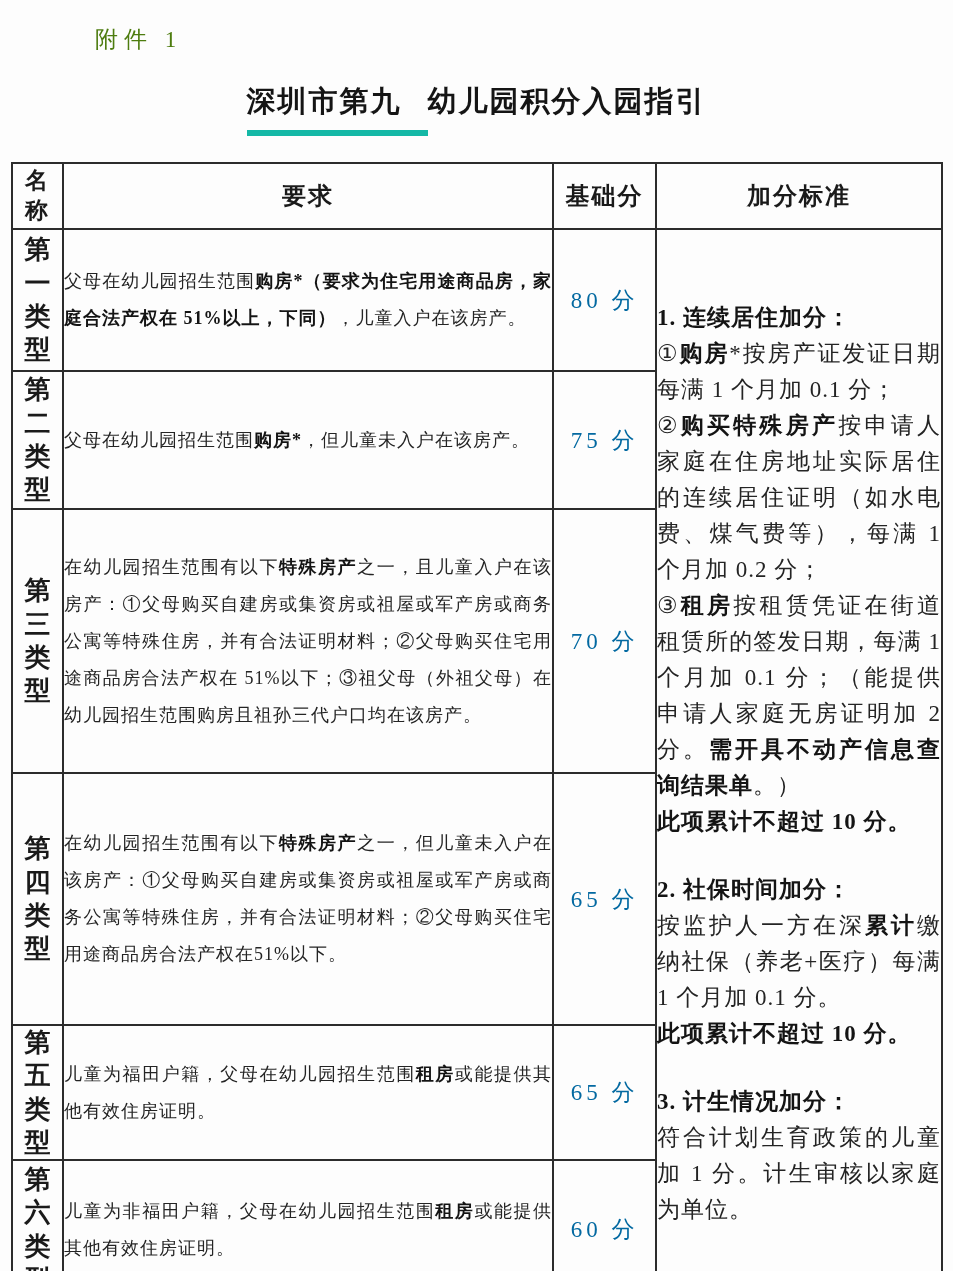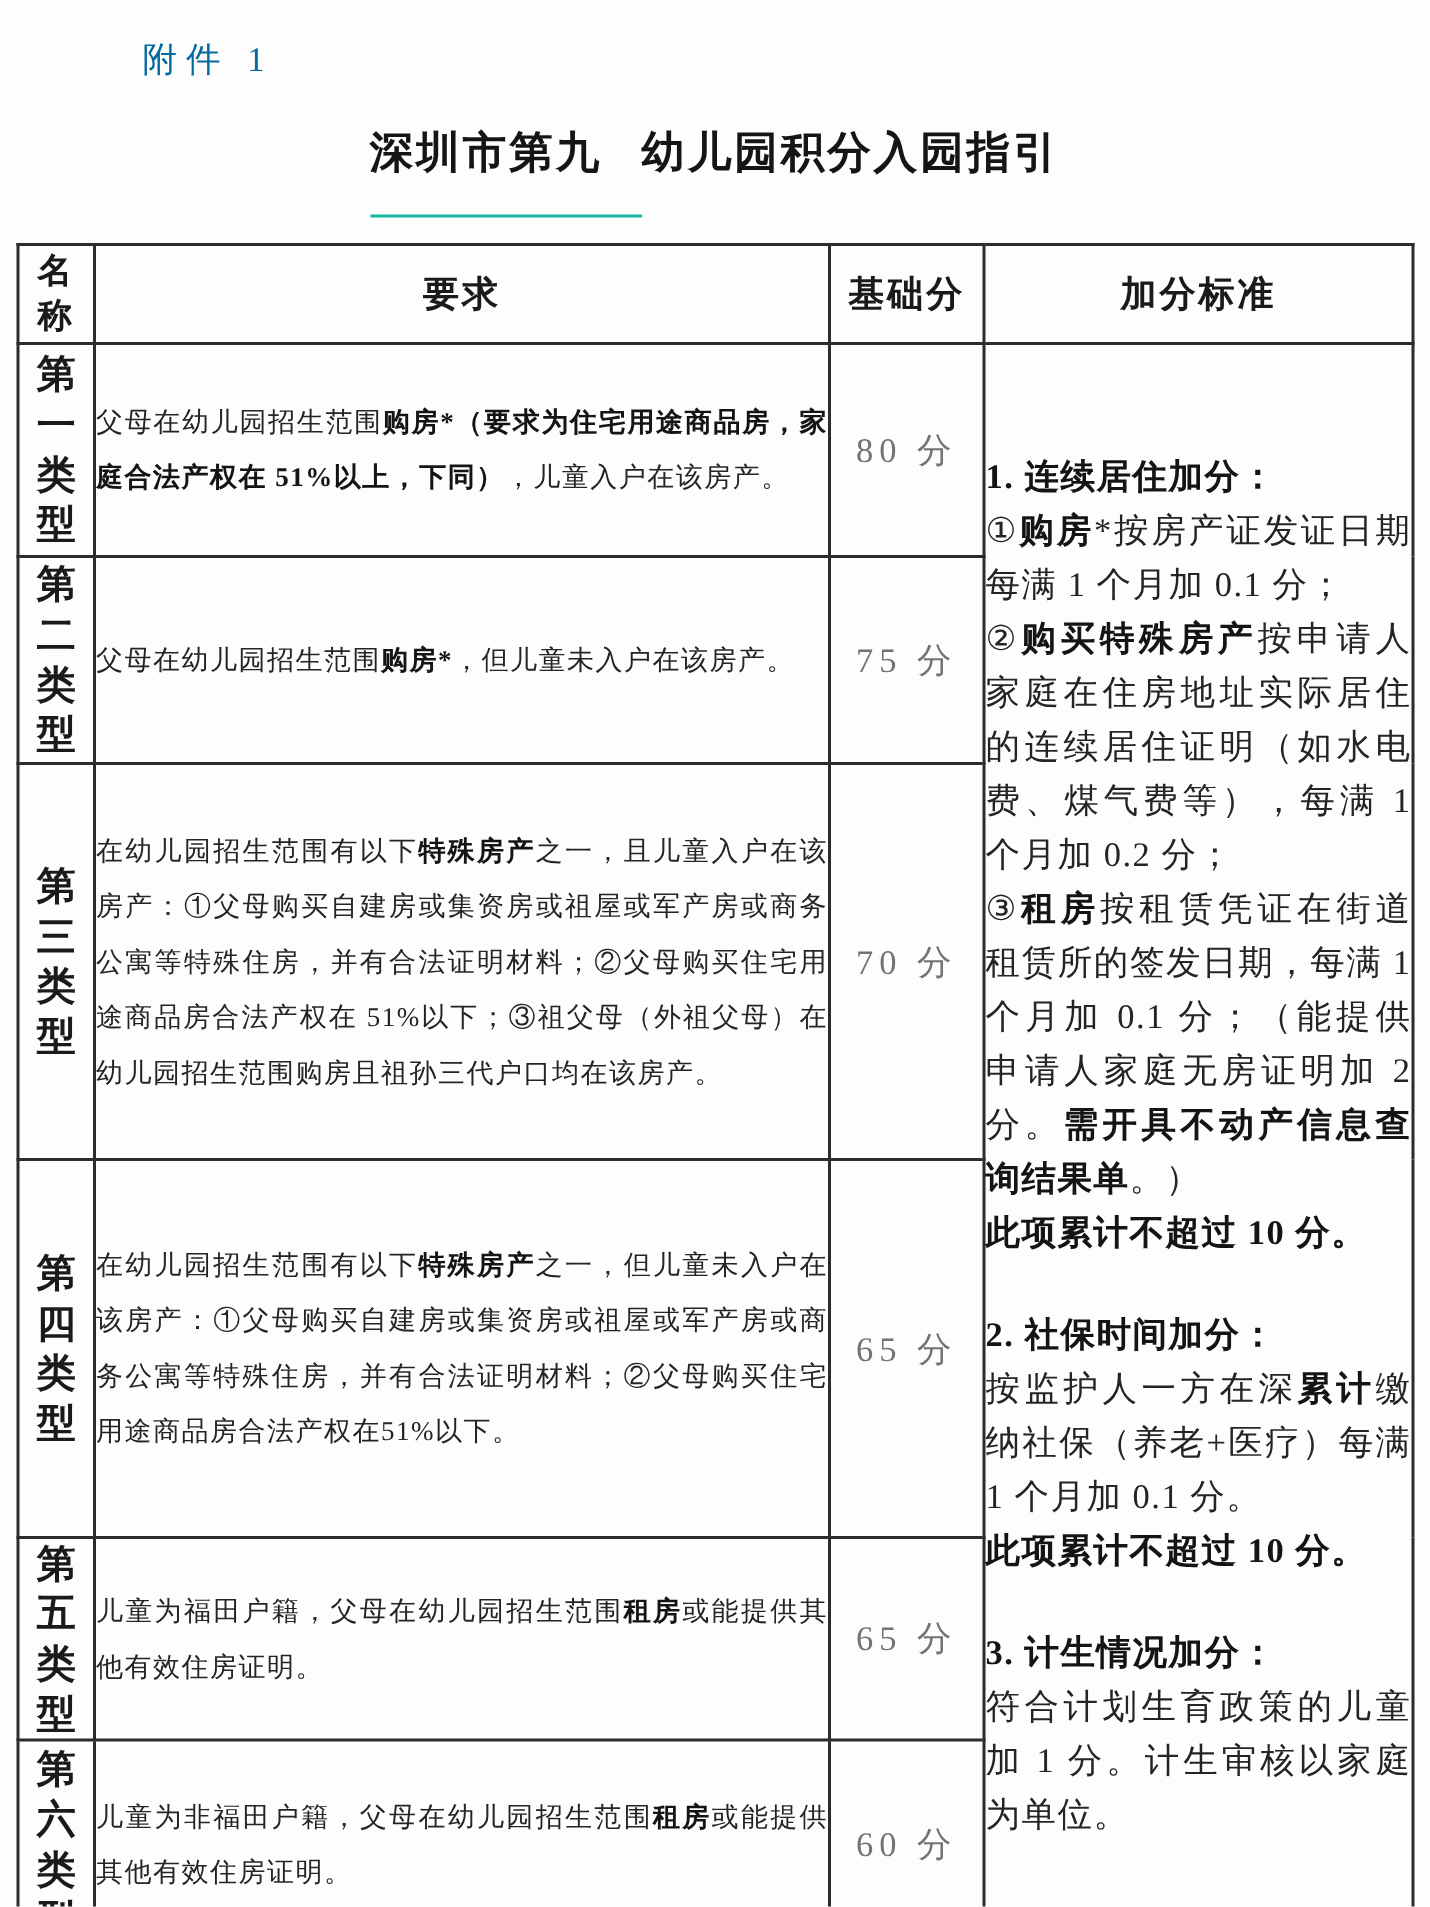--- a/index.html
+++ b/index.html
@@ -15,39 +15,39 @@
     height: 1271px;
     background: #fdfdfd;
     overflow: hidden;
   }
   .attachment {
     position: absolute;
     left: 95px;
     top: 24px;
     font-size: 23px;
     letter-spacing: 6px;
-    color: #0369a1;
+    color: #4d7c0f;
   }
   .doc-title {
     position: absolute;
     top: 82px;
     left: 0;
     width: 100%;
     margin: 0;
     text-align: center;
     font-size: 29px;
     font-weight: bold;
     letter-spacing: 2px;
     color: #151515;
     white-space: nowrap;
   }
   .doc-title .u {
     display: inline-block;
-    border-bottom: 2px solid #14b8a6;
-    padding-bottom: 21px;
+    border-bottom: 6px solid #14b8a6;
+    padding-bottom: 8px;
     padding-right: 26px;
   }
   table.grid {
     position: absolute;
     left: 11px;
     top: 162px;
     width: 930px;
     border-collapse: collapse;
     table-layout: fixed;
     background: #fdfdfd;
@@ -93,21 +93,21 @@
     line-height: 37px;
     text-align: justify;
     text-justify: inter-ideograph;
     letter-spacing: 1px;
     color: #242424;
   }
   .score-cell {
     text-align: center;
     font-size: 23px;
     letter-spacing: 4px;
-    color: #737373;
+    color: #0369a1;
     white-space: nowrap;
   }
   .bonus-cell {
     vertical-align: top;
     padding: 8px 9px 8px 13px;
     font-size: 23px;
     line-height: 36px;
     text-align: justify;
     text-justify: inter-ideograph;
     letter-spacing: 1px;

